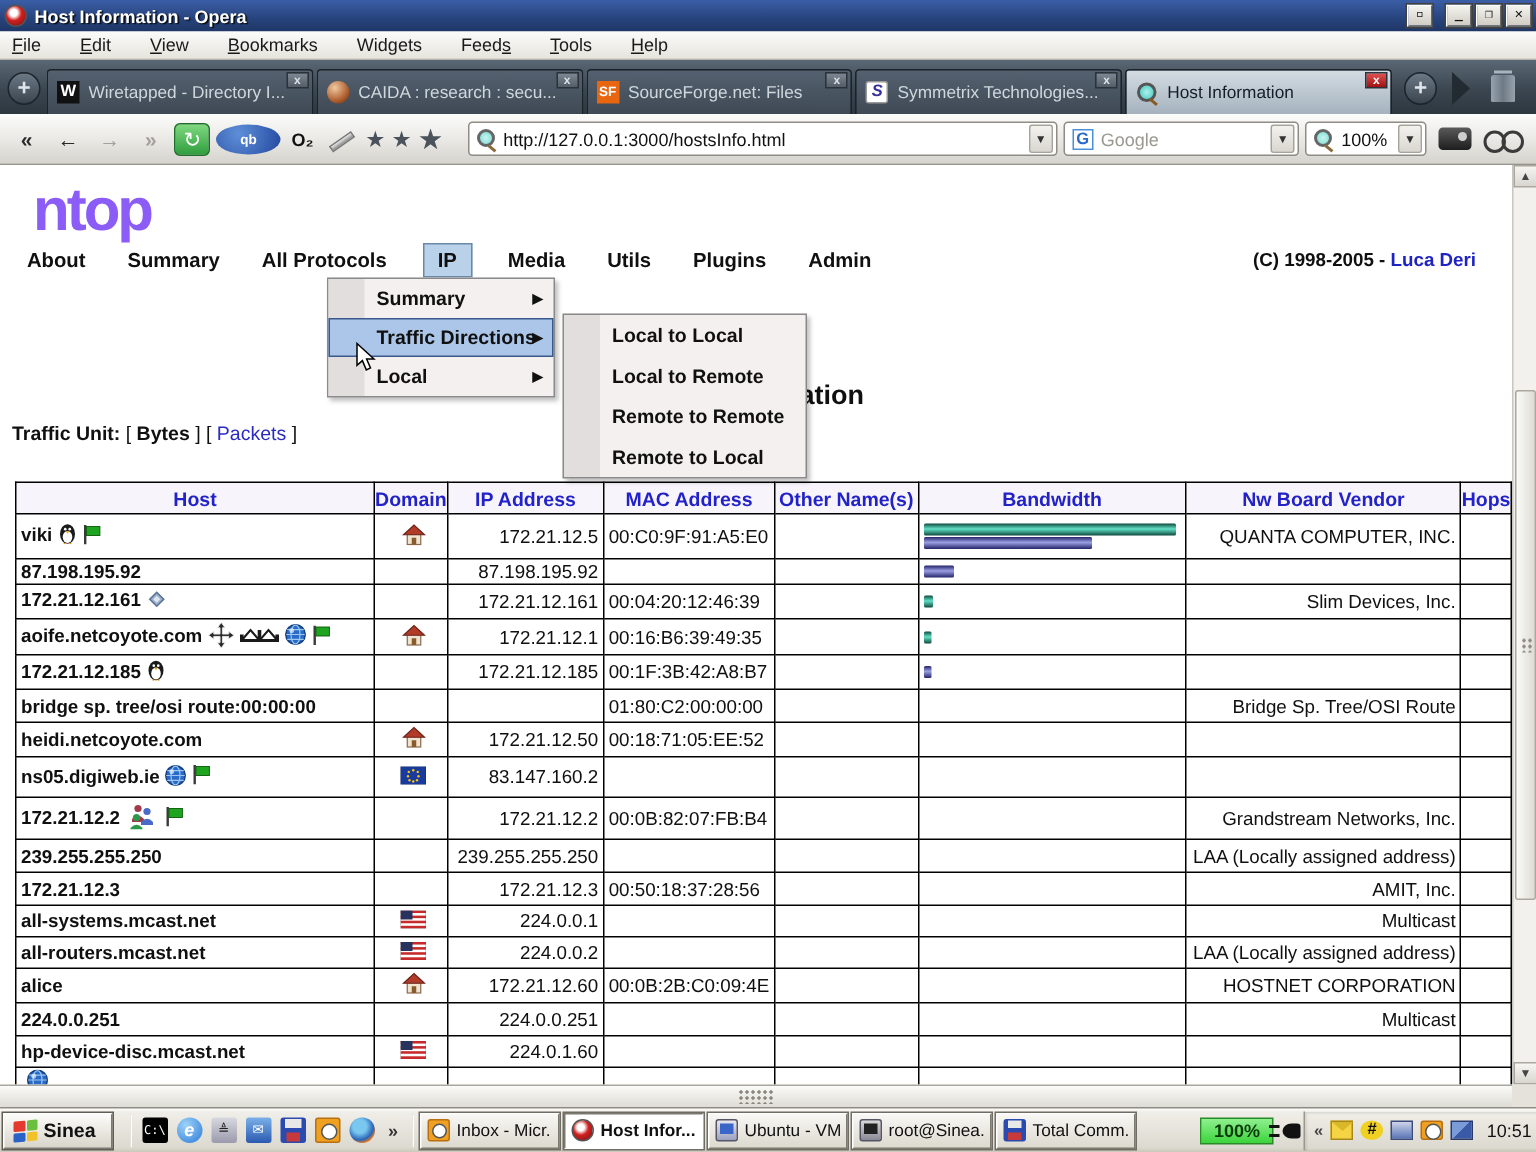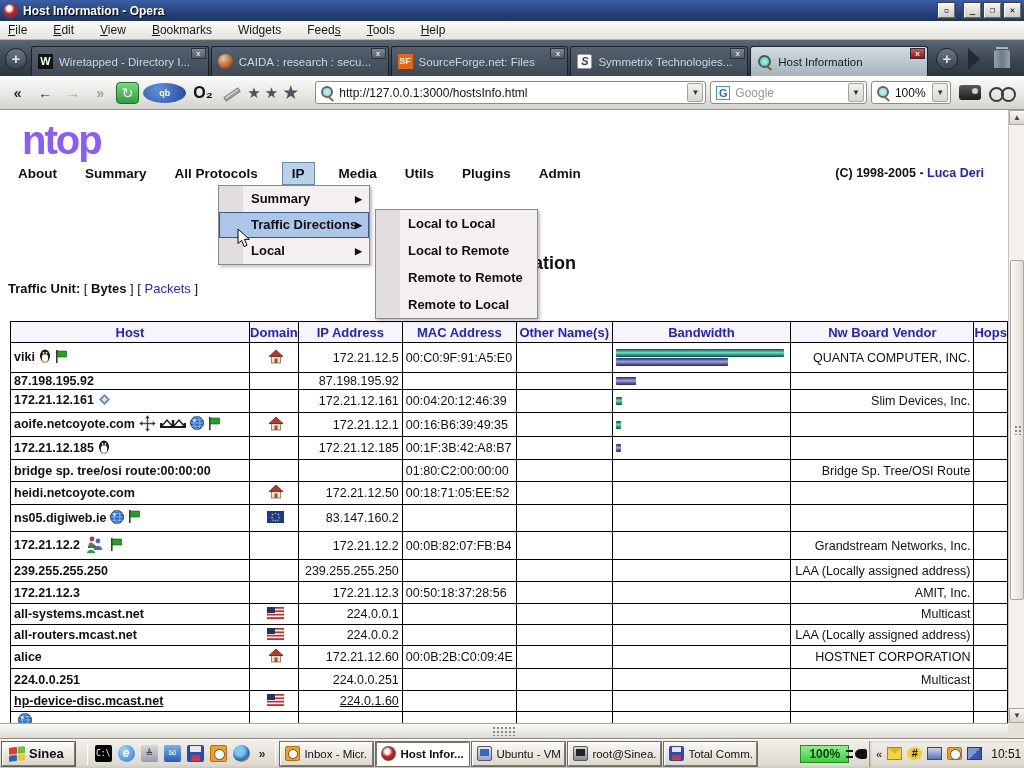--- a/index.html
+++ b/index.html
@@ -48,21 +48,21 @@
 .trash-icon::before { content:""; position:absolute; top:-3px; left:2px; right:2px; height:2px; background:#aab4bd; }
 
 
 #toolbar { position:absolute; left:0; top:76px; width:1024px; height:34px;
   background:linear-gradient(180deg,#fcfcfb 0%,#e8e7e3 55%,#d5d3cd 100%); border-bottom:1px solid #97958d;
   display:flex; align-items:center; padding:0 6px; gap:4px; }
 .tb-btn { width:24px; height:22px; display:flex; align-items:center; justify-content:center; font-size:14px; font-weight:bold; color:#2b2b2b; }
 .tb-btn.disabled { color:#a3a19a; }
 .reload-btn { width:24px; height:22px; background:linear-gradient(180deg,#7fd87f,#2f9e3f); border:1px solid #1d6e2a; border-radius:4px; color:#fff; font-size:14px; text-align:center; line-height:20px; }
 .qb-btn { width:44px; height:20px; border-radius:50%; background:radial-gradient(circle at 35% 30%,#5f8fd8,#22479e); color:#fff; font-size:9px; font-weight:bold; text-align:center; line-height:20px; }
-.o2-btn { font-size:16px; font-weight:bold; color:#111; padding:0 3px; }
+.o2-btn { font-size:12px; font-weight:bold; color:#111; padding:0 3px; }
 .pencil-btn { width:22px; height:20px; position:relative; }
 .pencil-btn::before { content:""; position:absolute; left:3px; top:9px; width:16px; height:3px; background:linear-gradient(180deg,#e8e8e8,#8a8a8a); transform:rotate(-35deg); border:1px solid #777; }
 .star { font-size:15px; color:#4a525c; padding:0 2px; }
 .star.big { font-size:19px; }
 .field { background:#fff; border:1px solid #8e8c84; border-radius:3px; height:23px; display:flex; align-items:center; padding:0 2px 0 5px; }
 #url-field { width:400px; margin-left:10px; }
 .mag-icon { width:13px; height:13px; position:relative; flex:none; margin-right:5px; }
 .mag-icon::before { content:""; position:absolute; left:0; top:0; width:8px; height:8px; border-radius:50%; border:2px solid #666; background:radial-gradient(circle,#c8f4f0,#7adcd4); }
 .mag-icon::after { content:""; position:absolute; right:0; bottom:-1px; width:6px; height:2px; background:#8a6a3a; transform:rotate(40deg); }
 .field-text { font-size:12px; color:#111; flex:1; white-space:nowrap; overflow:hidden; }
@@ -576,21 +576,21 @@
         <tr style="height: 22px;">
           <td class="host-cell"><span>224.0.0.251</span></td>
           <td class="domain-cell"></td>
           <td class="ip-cell">224.0.0.251</td>
           <td class="mac-cell"></td>
           <td></td>
           <td></td>
           <td class="vendor-cell">Multicast</td>
           <td></td>
         </tr>
-        <tr style="height: 21px; text-decoration: underline;">
+        <tr style="height: 21px;">
           <td class="host-cell"><span>hp-device-disc.mcast.net</span></td>
           <td class="domain-cell"><span class="hicon"><svg width="17" height="12" viewBox="0 0 17 12">
                 <rect width="17" height="12" fill="#fff" stroke="#888" stroke-width="0.5"></rect>
                 <g fill="#c62a2a">
                   <rect y="0" width="17" height="1.7"></rect>
                   <rect y="3.4" width="17" height="1.7"></rect>
                   <rect y="6.8" width="17" height="1.7"></rect>
                   <rect y="10.2" width="17" height="1.8"></rect>
                 </g>
                 <rect width="8" height="6" fill="#27335e"></rect>

